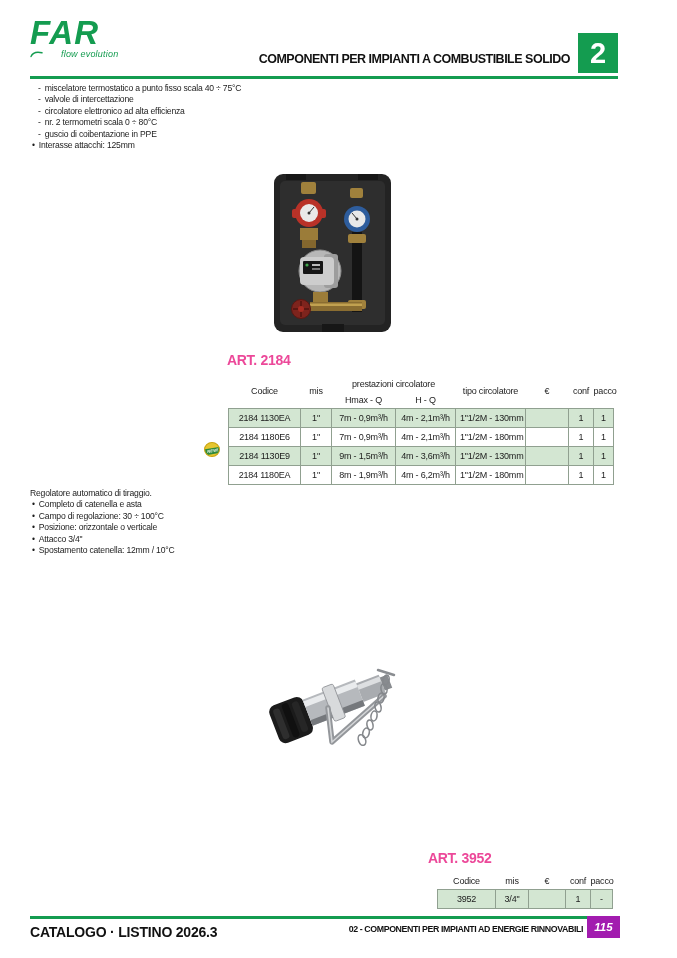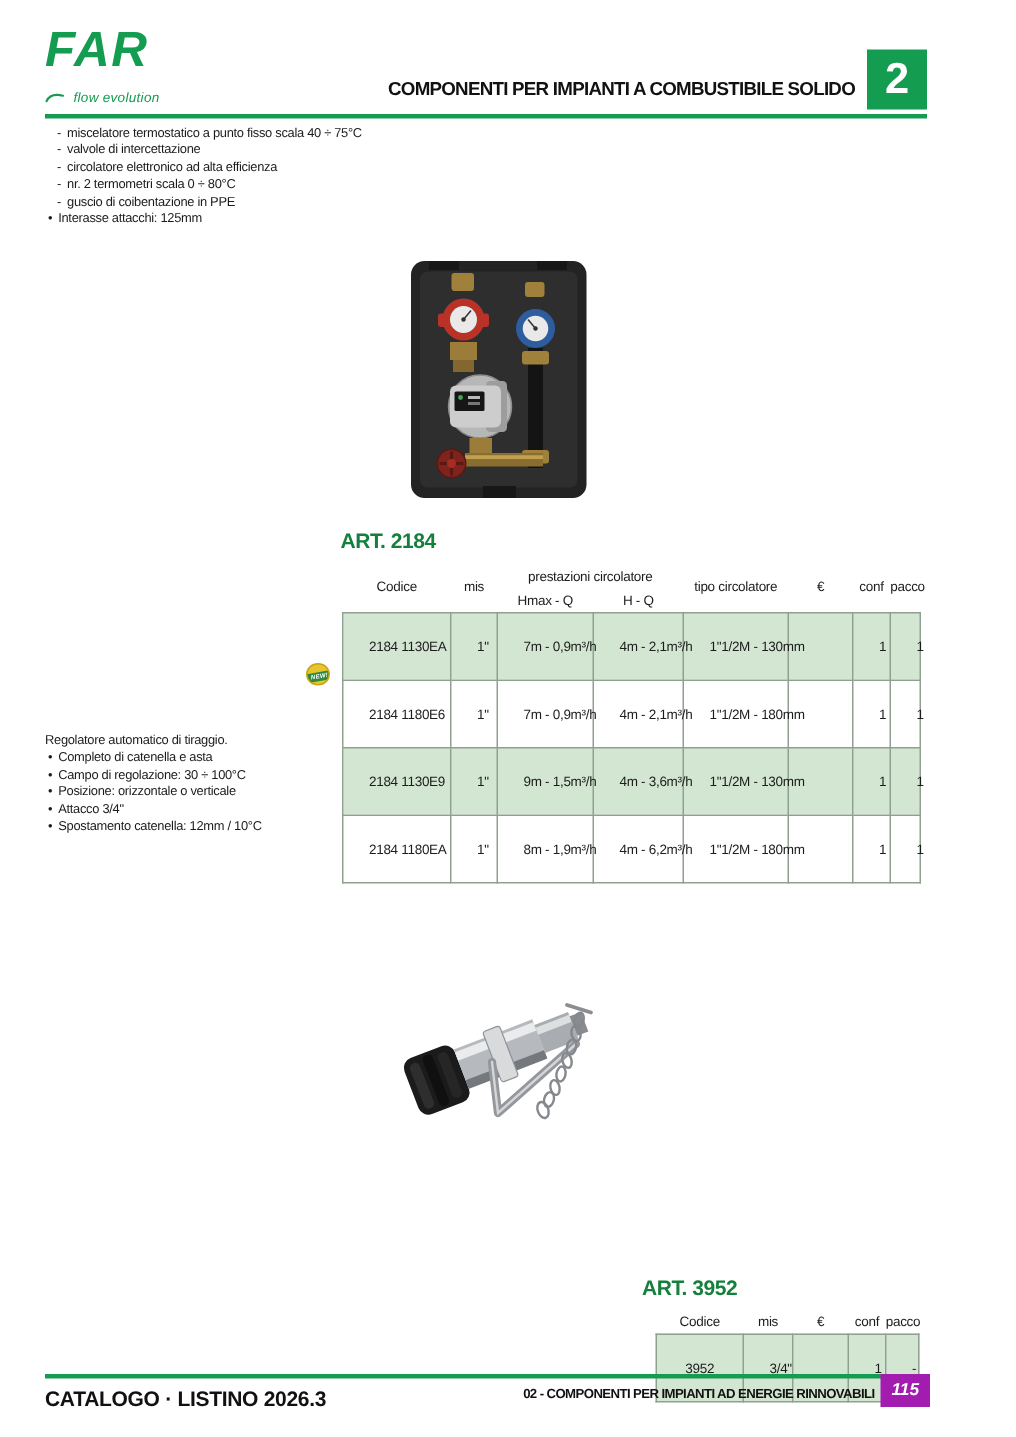--- a/index.html
+++ b/index.html
@@ -3,45 +3,45 @@
 <meta charset="utf-8">
 <style>
   * { margin:0; padding:0; box-sizing:border-box; }
   html,body { background:#ffffff; }
   body { font-family:"Liberation Sans", sans-serif; color:#1c1c1c; }
   .page { position:relative; width:677px; height:958px; background:#fff; overflow:hidden; }
 
   
   .logo { position:absolute; left:30px; top:18px; width:90px; }
   .logo-far { font-size:33px; line-height:30px; font-weight:bold; font-style:italic; color:#149c50; letter-spacing:1px; }
-  .logo-tag { display:flex; align-items:center; gap:6px; margin-top:12px; }
+  .logo-tag { display:flex; align-items:center; gap:18px; margin-top:1px; }
   .logo-tag span.tx { font-size:9px; font-style:italic; color:#149c50; letter-spacing:0.2px; }
   .header-title { position:absolute; right:107px; top:52px; font-size:12.5px; font-weight:bold; letter-spacing:-0.5px; color:#111; white-space:nowrap; }
   .chapter-box { position:absolute; left:578px; top:33px; width:40px; height:40px; background:#149c50; color:#fff; font-size:29px; font-weight:bold; text-align:center; line-height:40px; }
   .header-rule { position:absolute; left:30px; top:76px; width:588px; height:2.5px; background:#149c50; }
 
   
   .textblock { position:absolute; left:30px; font-size:8.6px; letter-spacing:-0.2px; line-height:11.4px; color:#1c1c1c; }
   #intro-block { top:83px; width:310px; }
   #section2-block { top:488px; width:310px; }
   .tline { white-space:nowrap; }
   .tline.dash { padding-left:8px; }
   .tline.dash::before { content:"-"; margin-right:4px; }
   .tline.bullet { padding-left:2px; }
   .tline.bullet::before { content:"\2022"; margin-right:4px; }
 
   
-  .art-title { position:absolute; font-size:14px; font-weight:bold; letter-spacing:-0.3px; color:#15803d; }
+  .art-title { position:absolute; font-size:14px; font-weight:bold; letter-spacing:-0.3px; color:#ec4899; }
   #art2184-title { left:227px; top:352px; }
   #art3952-title { left:428px; top:850px; }
 
   
   .cat-table { position:absolute; border-collapse:collapse; table-layout:fixed; font-size:9px; letter-spacing:-0.2px; color:#1c1c1c; }
   .cat-table th { font-weight:normal; text-align:center; vertical-align:middle; padding:0; white-space:nowrap; }
-  .cat-table td { border:1px solid #90a090; text-align:center; vertical-align:middle; height:17px; padding:17px; background:#fff; white-space:nowrap; }
+  .cat-table td { border:1px solid #90a090; text-align:center; vertical-align:middle; height:17px; padding:4px; background:#fff; white-space:nowrap; }
   .cat-table tr.hl td { background:#d3e6d2; }
   #art2184-table { left:228px; top:374px; width:385px; }
   #art2184-table thead tr.r1 { height:19px; }
   #art2184-table thead tr.r2 { height:15px; }
   #art3952-table { left:437px; top:874px; width:175px; }
   #art3952-table thead tr { height:15px; }
 
   .new-badge { position:absolute; left:204px; top:442px; width:16px; height:15px; border-radius:50%; background:#e6c62f; border:1px solid #c8a312; overflow:hidden; }
   .new-badge-band { position:absolute; left:-3px; top:4.5px; width:22px; height:5.5px; background:#2f8a3c; transform:rotate(-10deg); color:#fff; font-size:4px; font-weight:bold; font-style:italic; text-align:center; line-height:5.5px; letter-spacing:0.2px; }
 

